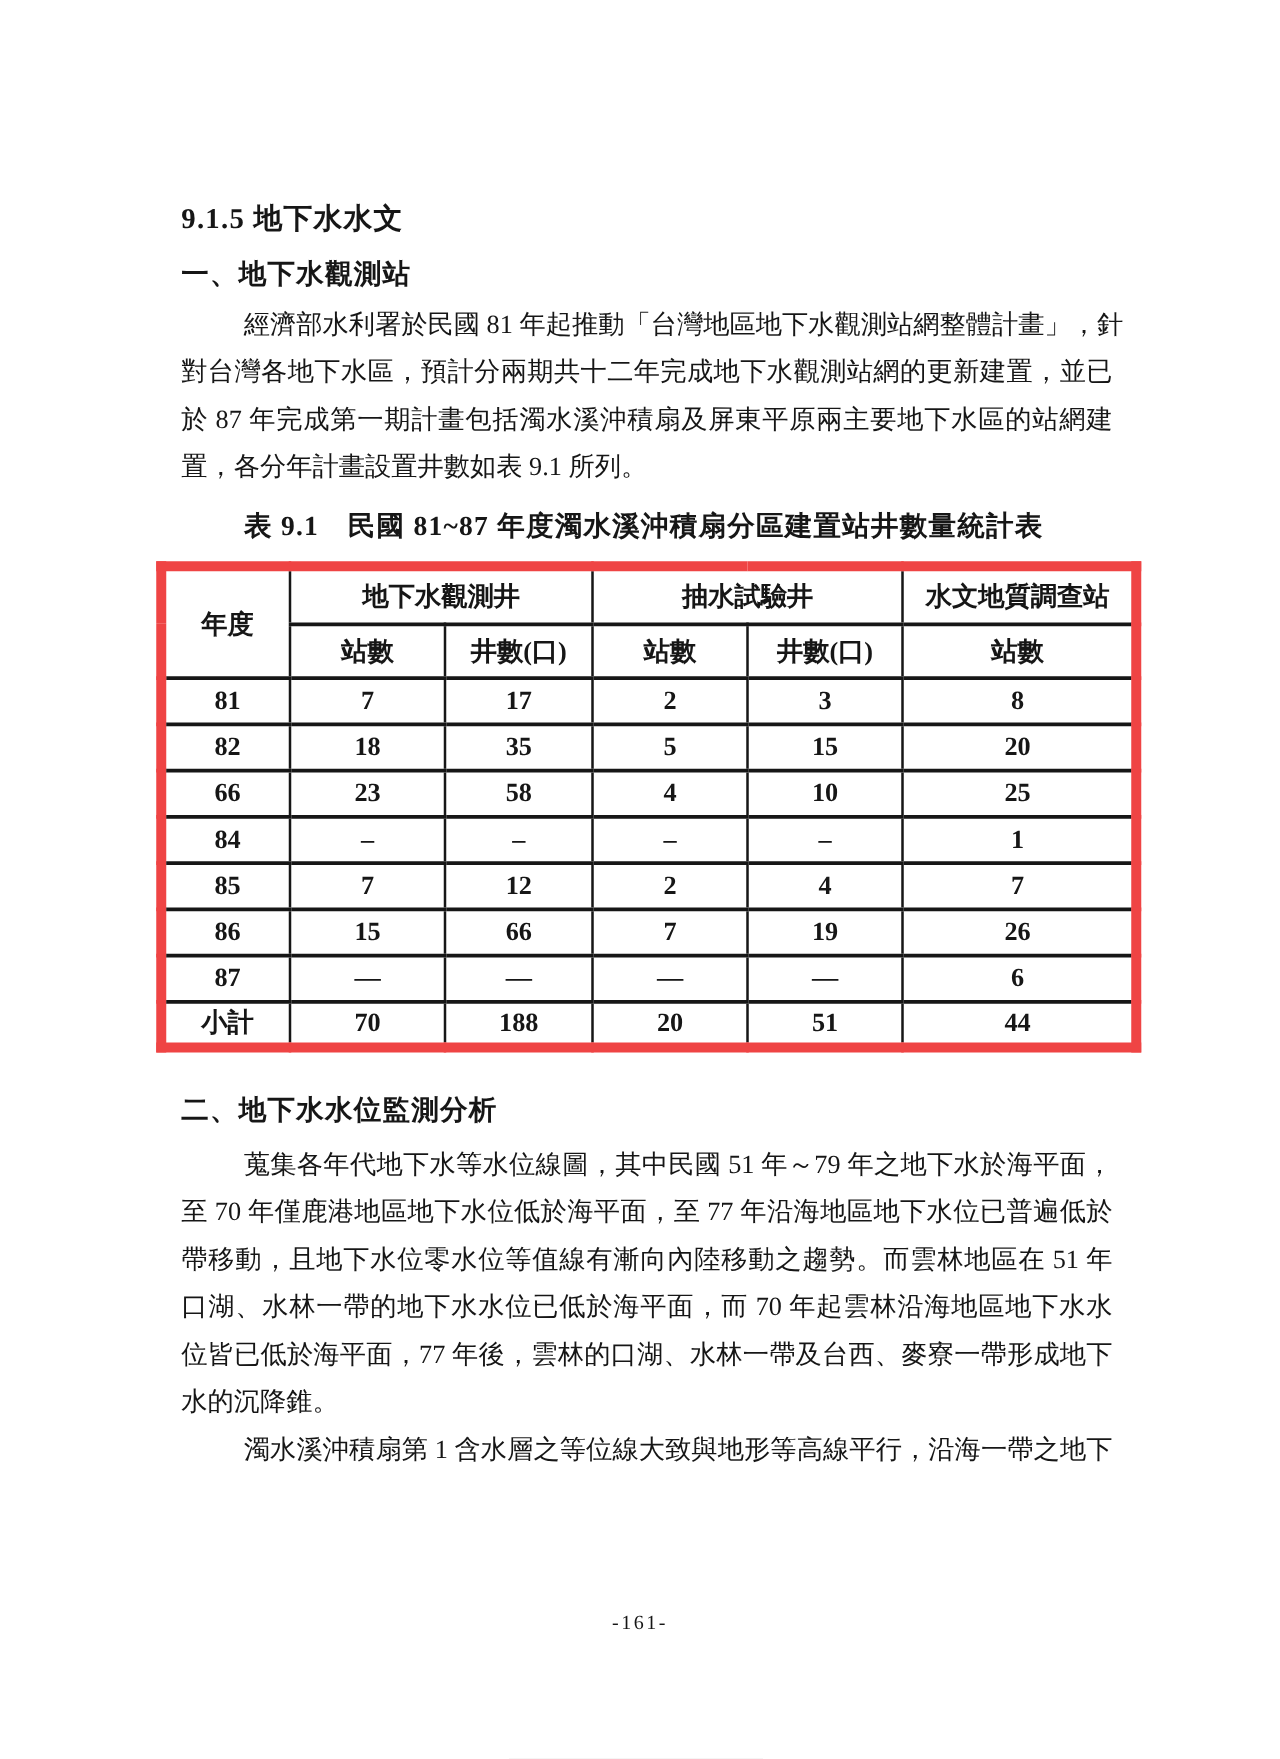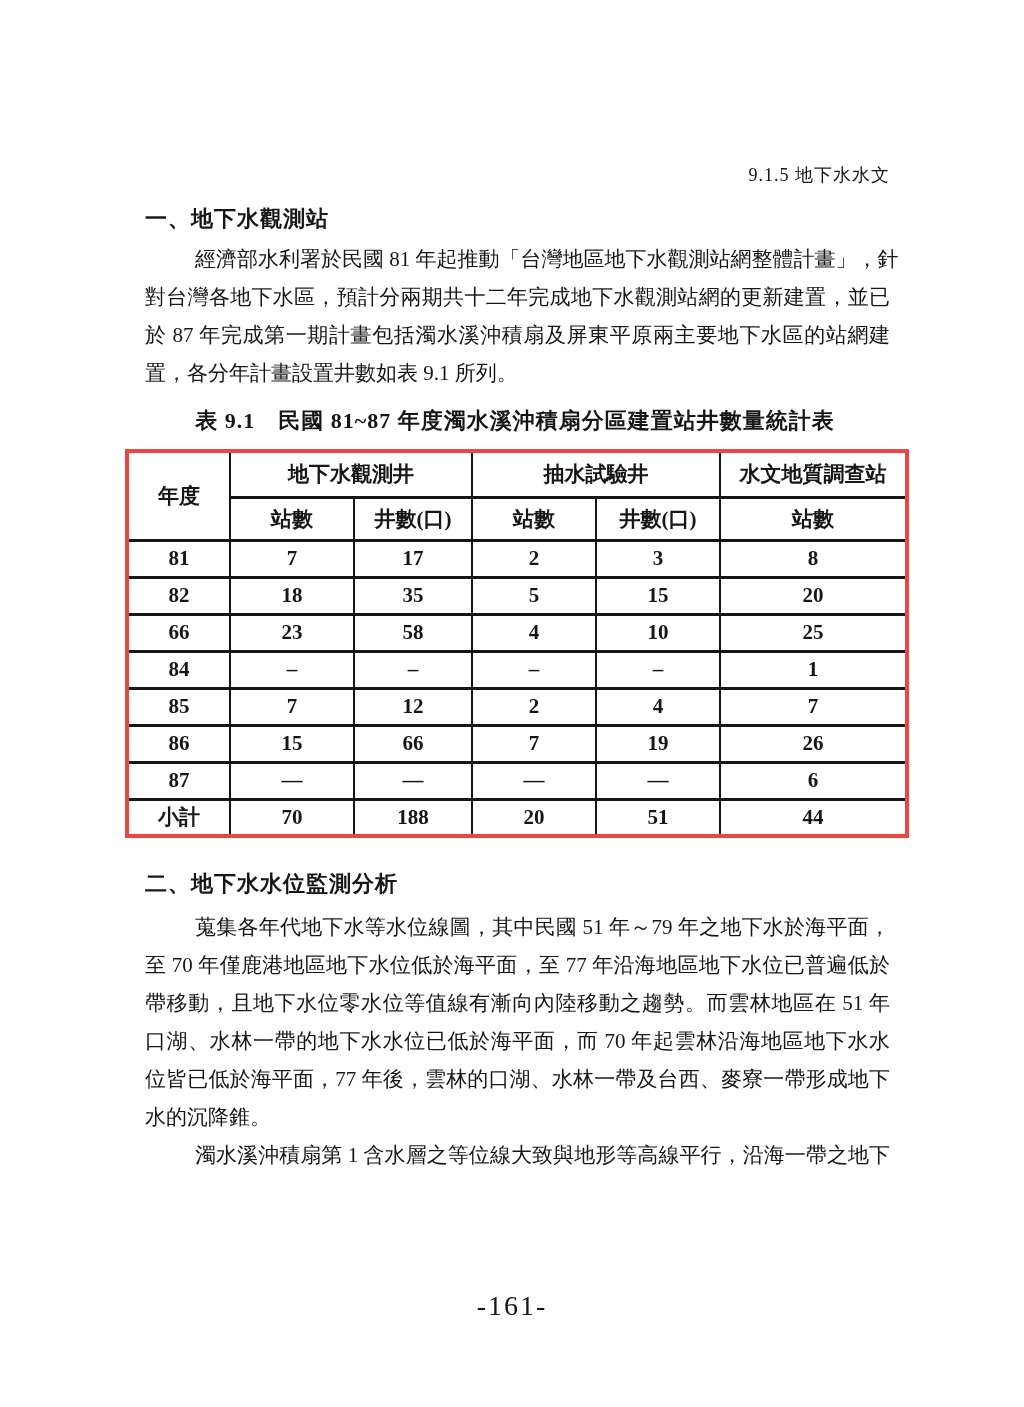--- a/index.html
+++ b/index.html
@@ -17,26 +17,25 @@
     color: #161616;
     overflow: hidden;
   }
   .content {
     position: absolute;
     left: 145px;
     top: 160px;
     width: 745px;
   }
   .heading {
-    font-size: 18px;
+    font-size: 23px;
     line-height: 30px;
-    font-weight: normal;
+    font-weight: bold;
     letter-spacing: 1px;
     margin: 0 0 14px 0;
-    text-align: right;
   }
   .section-title {
     font-size: 22px;
     line-height: 30px;
     font-weight: bold;
     letter-spacing: 1px;
     margin: 0 0 6px 0;
   }
   .para { margin: 0; }
   .line {
@@ -56,21 +55,21 @@
     text-align: center;
     margin: 14px 0 0 -20px;
     width: 780px;
     letter-spacing: 1px;
   }
   table.stats {
     border-collapse: collapse;
     table-layout: fixed;
     width: 780px;
     margin: 13px 0 0 -20px;
-    border: 4px solid #ef4444;
+    border: 8px solid #ef4444;
   }
   table.stats th, table.stats td {
     border-style: solid;
     border-color: #161616;
     border-width: 3px 2px;
     text-align: center;
     vertical-align: middle;
     font-weight: bold;
     font-size: 21px;
     padding: 0;
@@ -80,21 +79,21 @@
   tr.hrow2 { height: 43px; }
   tr.brow  { height: 37px; }
   .sec2 { margin-top: 31px; }
   .para2 { margin-top: 9px; }
   .footer {
     position: absolute;
     left: 0;
     top: 1290px;
     width: 1024px;
     text-align: center;
-    font-size: 28px;
+    font-size: 16px;
     letter-spacing: 2px;
   }
 </style>
 </head>
 <body>
 
 <div class="page">
   <div class="content">
 
     <div class="heading">9.1.5 地下水水文</div>

